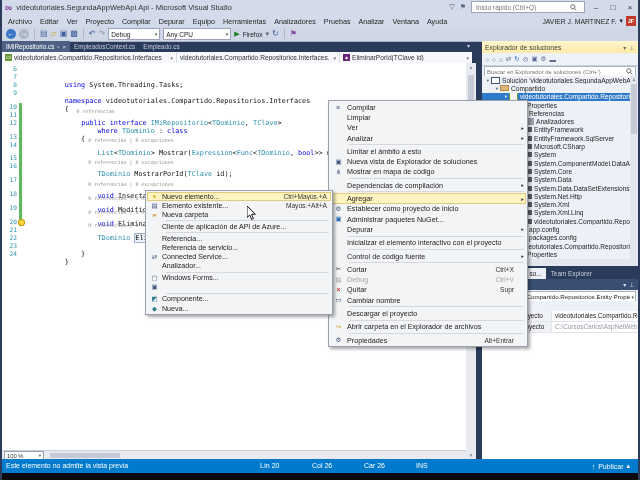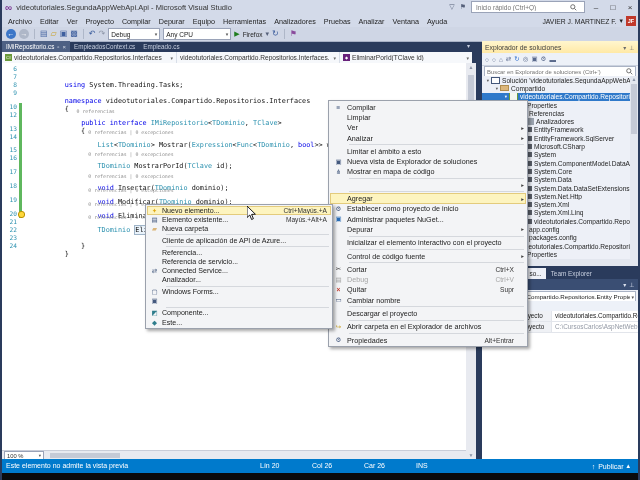--- a/index.html
+++ b/index.html
@@ -109,21 +109,21 @@
   
   .statusbar{position:absolute;left:0;top:459px;width:640px;height:14px;background:#007ACC;color:#fff;font-size:7px;}
   .sb-left{position:absolute;left:6px;top:3px;}
   .sb-fields{position:absolute;left:260px;top:3px;display:flex;}
   .sb-fields span{width:52px;}
   .sb-right{position:absolute;right:10px;top:3px;display:flex;gap:3px;align-items:center;}
   .blackstrip{position:absolute;left:0;top:473px;width:640px;height:7px;background:#0A0A0C;}
   
   .menu{position:absolute;background:#F3F4F6;border:1px solid #9BA1AC;box-shadow:2px 2px 3px rgba(0,0,0,.35);padding:1px;z-index:40;}
   .menu-a{left:328px;top:100px;width:196px;}
-  .menu-b{left:145px;top:204px;width:184px;z-index:41;}
+  .menu-b{left:145px;top:190px;width:184px;z-index:41;}
   .mi{position:relative;display:flex;align-items:center;height:10.3px;font-size:7.2px;color:#1B1B1B;}
   .menu-b .mi{height:9.1px;font-size:7.1px;}
   .mi .mic{width:17px;flex:none;text-align:center;font-size:6.5px;color:#44597E;}
   .menu-b .mi .mic{width:15px;}
   .mi .lbl{flex:1;white-space:nowrap;overflow:hidden;}
   .mi .sc{font-size:6.6px;color:#333;padding-right:12px;}
   .mi .sub{position:absolute;right:2px;font-size:5.5px;color:#444;}
   .mi.hl{background:#FDF4BF;outline:1px solid #E3CB7C;outline-offset:-1px;}
   .mi.disabled{color:#A5A5A5;}
   .mi.disabled .sc,.mi.disabled .mic{color:#A5A5A5;}
@@ -296,20 +296,28 @@
       </div>
       <div class="row" data-name="code-line">
         <span class="num" data-name="line-number">10</span>
         <span class="chgbar chg" data-name="change-tracking-bar"></span>
         
         <span class="codeline" data-name="code-text">
           
         <span data-name="code-token" class="pl">    </span><span data-name="code-token" class="kw">public</span><span data-name="code-token" class="pl"> </span><span data-name="code-token" class="kw">interface</span><span data-name="code-token" class="pl"> </span><span data-name="code-token" class="ty">IMiRepositorio</span><span data-name="code-token" class="pl">&lt;</span><span data-name="code-token" class="ty">TDominio</span><span data-name="code-token" class="pl">, </span><span data-name="code-token" class="ty">TClave</span><span data-name="code-token" class="pl">&gt;</span></span>
       </div>
       <div class="row" data-name="code-line">
+        <span class="num" data-name="line-number">11</span>
+        <span class="chgbar chg" data-name="change-tracking-bar"></span>
+        
+        <span class="codeline" data-name="code-text">
+          
+        <span data-name="code-token" class="pl">        </span><span data-name="code-token" class="kw">where</span><span data-name="code-token" class="pl"> </span><span data-name="code-token" class="ty">TDominio</span><span data-name="code-token" class="pl"> : </span><span data-name="code-token" class="kw">class</span></span>
+      </div>
+      <div class="row" data-name="code-line">
         <span class="num" data-name="line-number">12</span>
         <span class="chgbar chg" data-name="change-tracking-bar"></span>
         
         <span class="codeline" data-name="code-text">
           
         <span data-name="code-token" class="pl">    {</span></span>
       </div>
       <div class="row lens" data-name="code-line">
         <span class="num" data-name="line-number"></span>
         <span class="chgbar chg" data-name="change-tracking-bar"></span>
@@ -727,20 +735,21 @@
         <span class="sub" data-name="submenu-arrow-icon"></span>
       </div>
       <div class="mi sep" data-name="context-menu-item">
         <span class="mic" data-name="menu-item-icon"></span>
         <span class="lbl" data-name="menu-item-label"></span>
         <span class="sc" data-name="menu-item-shortcut"></span>
         <span class="sub" data-name="submenu-arrow-icon"></span>
       </div>
       <div class="mi" data-name="context-menu-item">
         <span class="mic" data-name="menu-item-icon"></span>
+        <span class="lbl" data-name="menu-item-label">Dependencias de compilación</span>
         <span class="sc" data-name="menu-item-shortcut"></span>
         <span class="sub" data-name="submenu-arrow-icon">▸</span>
       </div>
       <div class="mi sep" data-name="context-menu-item">
         <span class="mic" data-name="menu-item-icon"></span>
         <span class="lbl" data-name="menu-item-label"></span>
         <span class="sc" data-name="menu-item-shortcut"></span>
         <span class="sub" data-name="submenu-arrow-icon"></span>
       </div>
       <div class="mi hl" data-name="context-menu-item">
@@ -930,21 +939,21 @@
         <span class="lbl" data-name="menu-item-label"></span>
         <span class="sc" style="padding-right:4px" data-name="menu-item-shortcut"></span>
       </div>
       <div class="mi" data-name="submenu-item">
         <span class="mic" data-name="component-icon">◩</span>
         <span class="lbl" data-name="menu-item-label">Componente...</span>
         <span class="sc" style="padding-right:4px" data-name="menu-item-shortcut"></span>
       </div>
       <div class="mi" data-name="submenu-item">
         <span class="mic" data-name="class-icon">◆</span>
-        <span class="lbl" data-name="menu-item-label">Este...</span>
+        <span class="lbl" data-name="menu-item-label">Nueva...</span>
         <span class="sc" style="padding-right:4px" data-name="menu-item-shortcut"></span>
       </div>
     </div>
 
   <svg class="cursor" data-name="mouse-cursor" width="10" height="15" viewBox="0 0 10 15">
     <polygon points="0,0 0,11.5 2.8,9 4.6,13.5 6.4,12.7 4.6,8.4 8.4,8.2" fill="#fff" stroke="#000" stroke-width="0.9"></polygon>
   </svg>
 
 </div>
 

